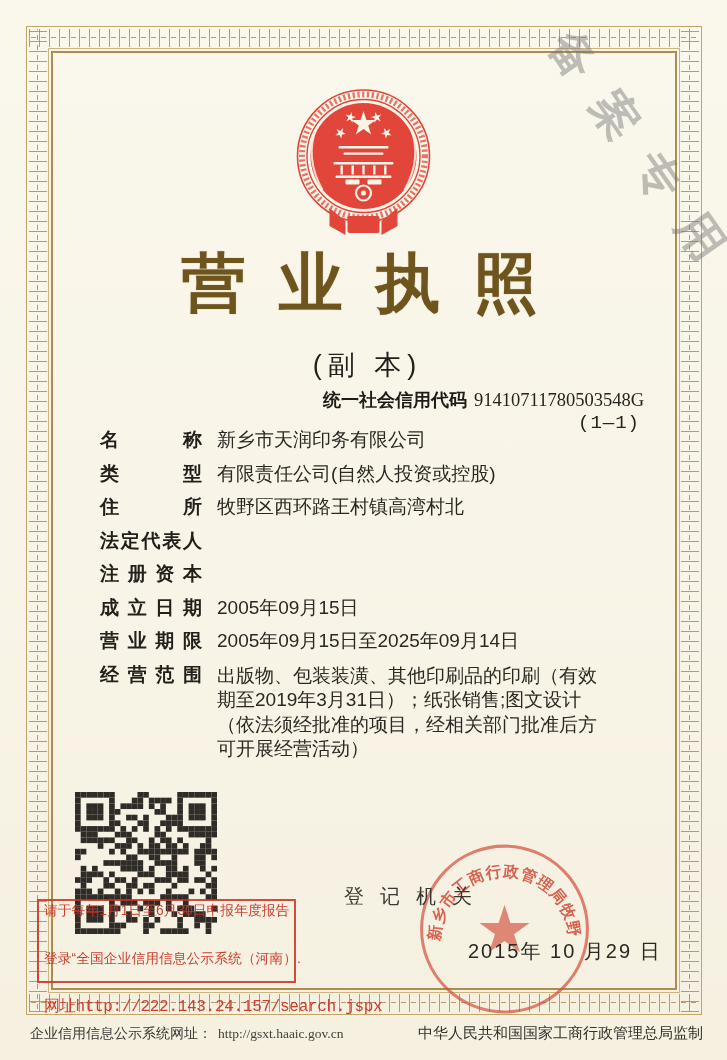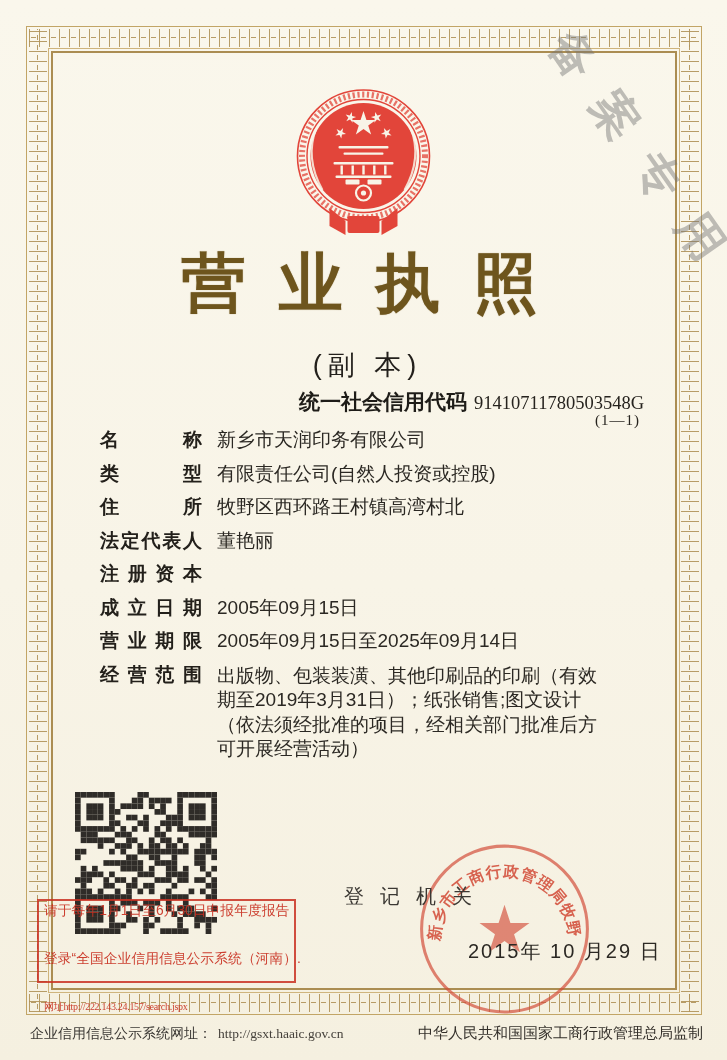--- a/index.html
+++ b/index.html
@@ -54,25 +54,25 @@
     text-shadow:0 0 1px rgba(110,85,29,.6);
   }
   .subtitle{
     position:absolute; left:0; right:0; top:347px; text-align:center;
     font-size:27px; color:#23201c; letter-spacing:6px; font-weight:500;margin-left:8px;
   }
   .code-row{
     position:absolute; top:388px; right:83px;
     display:flex; align-items:baseline; gap:7px;
   }
-  .code-label{font-size:21px; font-weight:bold; color:#1e1c18;}
+  .code-label{font-size:18px; font-weight:bold; color:#1e1c18;}
   .code-value{font-size:18.5px; font-family:"Liberation Serif", serif; color:#26231e;}
   .page-no{
     position:absolute; top:412px; right:87px;
-    font-size:15px; font-family:Liberation Serif, serif; color:#26231e; letter-spacing:1px;
+    font-size:19px; font-family:Liberation Mono, monospace; color:#26231e; letter-spacing:1px;
   }
   
   .fields{position:absolute; left:100px; top:429px; width:512px;}
   .field-row{display:flex; align-items:flex-start; margin-bottom:12.5px;}
   .field-label{
     width:102px; flex:0 0 102px; display:flex; justify-content:space-between;
     font-size:19px; font-weight:bold; color:#23201b; line-height:21px;
   }
   .field-value{
     margin-left:15px; width:436px; font-size:19px; color:#2b2archive823;
@@ -82,21 +82,21 @@
   
   .qr{position:absolute; left:75px; top:792px; z-index:3;}
   .notice-box{
     position:absolute; left:37px; top:899px; width:259px; height:84px; z-index:4;
     border:2px solid rgba(201,48,33,.85);
     display:flex; flex-direction:column; justify-content:space-evenly;
     padding:2px 5px; box-sizing:border-box;
     color:rgba(201,48,33,.92); white-space:nowrap;gap:32px;
   }
   .notice-line{font-size:13.8px; line-height:16px;}
-  .notice-url{font-family:Liberation Serif, serif; font-size:10px; letter-spacing:-.3px;}
+  .notice-url{font-family:Liberation Mono, monospace; font-size:16px; letter-spacing:-.3px;}
   .reg-label{
     position:absolute; left:344px; top:883px;
     display:flex; justify-content:space-between; width:128px;
     font-size:20px; color:#3b3833; font-weight:500; z-index:5;
   }
   .seal{position:absolute; left:412px; top:836px; z-index:4; opacity:.85;}
   .issue-date{
     position:absolute; left:468px; top:938px; z-index:5;
     font-size:20px; color:#2b2823; letter-spacing:2px; white-space:nowrap;
   }
@@ -196,21 +196,20 @@
       <span class="field-value">牧野区西环路王村镇高湾村北</span>
     </div>
     <div class="field-row">
       <span class="field-label justify-chars">
           <span>法</span>
           <span>定</span>
           <span>代</span>
           <span>表</span>
           <span>人</span>
         </span>
-      <span class="field-value">董艳丽</span>
     </div>
     <div class="field-row">
       <span class="field-label justify-chars">
           <span>注</span>
           <span>册</span>
           <span>资</span>
           <span>本</span>
         </span>
     </div>
     <div class="field-row">

